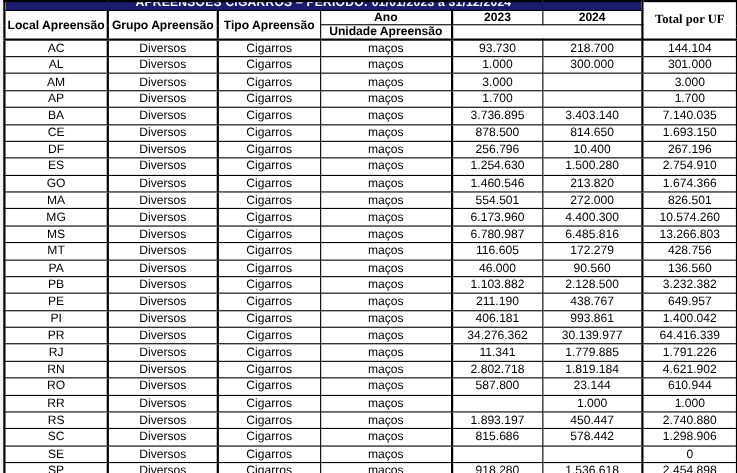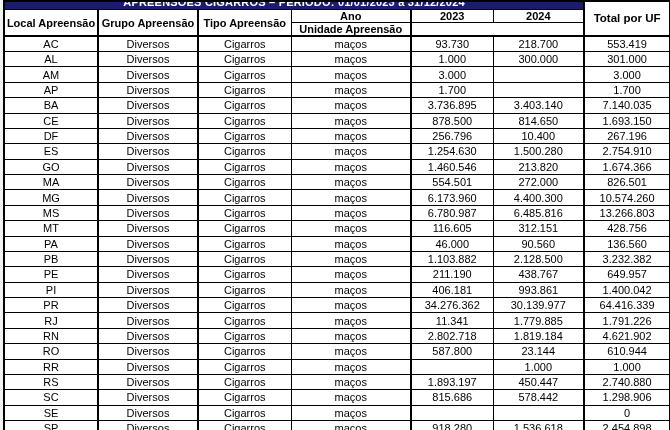--- a/index.html
+++ b/index.html
@@ -49,21 +49,21 @@
   td.titlebar .title-text {
     display: block;
     margin-top: -7px;
     color: #ffffff;
     font-weight: bold;
     font-size: 11px;
     line-height: 14px;
     text-align: center;
     letter-spacing: 0.2px;
   }
-  td.total-h { font-size: 11.5px; }
+  td.total-h { font-size: 11.5px; font-family: Liberation Serif, serif; }
 </style>
 </head>
 <body>
 
 <div class="sheet">
   <table class="report">
     <colgroup>
       <col style="width:94px">
       <col style="width:100px">
       <col style="width:93px">
@@ -93,21 +93,21 @@
       </tr>
     </tbody>
     <tbody>
         <tr>
           <td>AC</td>
           <td class="bl2">Diversos</td>
           <td class="bl2">Cigarros</td>
           <td>maços</td>
           <td class="bl2">93.730</td>
           <td>218.700</td>
-          <td class="bl2">553.419</td>
+          <td class="bl2">144.104</td>
         </tr>
         <tr>
           <td>AL</td>
           <td class="bl2">Diversos</td>
           <td class="bl2">Cigarros</td>
           <td>maços</td>
           <td class="bl2">1.000</td>
           <td>300.000</td>
           <td class="bl2">301.000</td>
         </tr>
@@ -200,21 +200,21 @@
           <td class="bl2">6.780.987</td>
           <td>6.485.816</td>
           <td class="bl2">13.266.803</td>
         </tr>
         <tr>
           <td>MT</td>
           <td class="bl2">Diversos</td>
           <td class="bl2">Cigarros</td>
           <td>maços</td>
           <td class="bl2">116.605</td>
-          <td>312.151</td>
+          <td>172.279</td>
           <td class="bl2">428.756</td>
         </tr>
         <tr>
           <td>PA</td>
           <td class="bl2">Diversos</td>
           <td class="bl2">Cigarros</td>
           <td>maços</td>
           <td class="bl2">46.000</td>
           <td>90.560</td>
           <td class="bl2">136.560</td>

